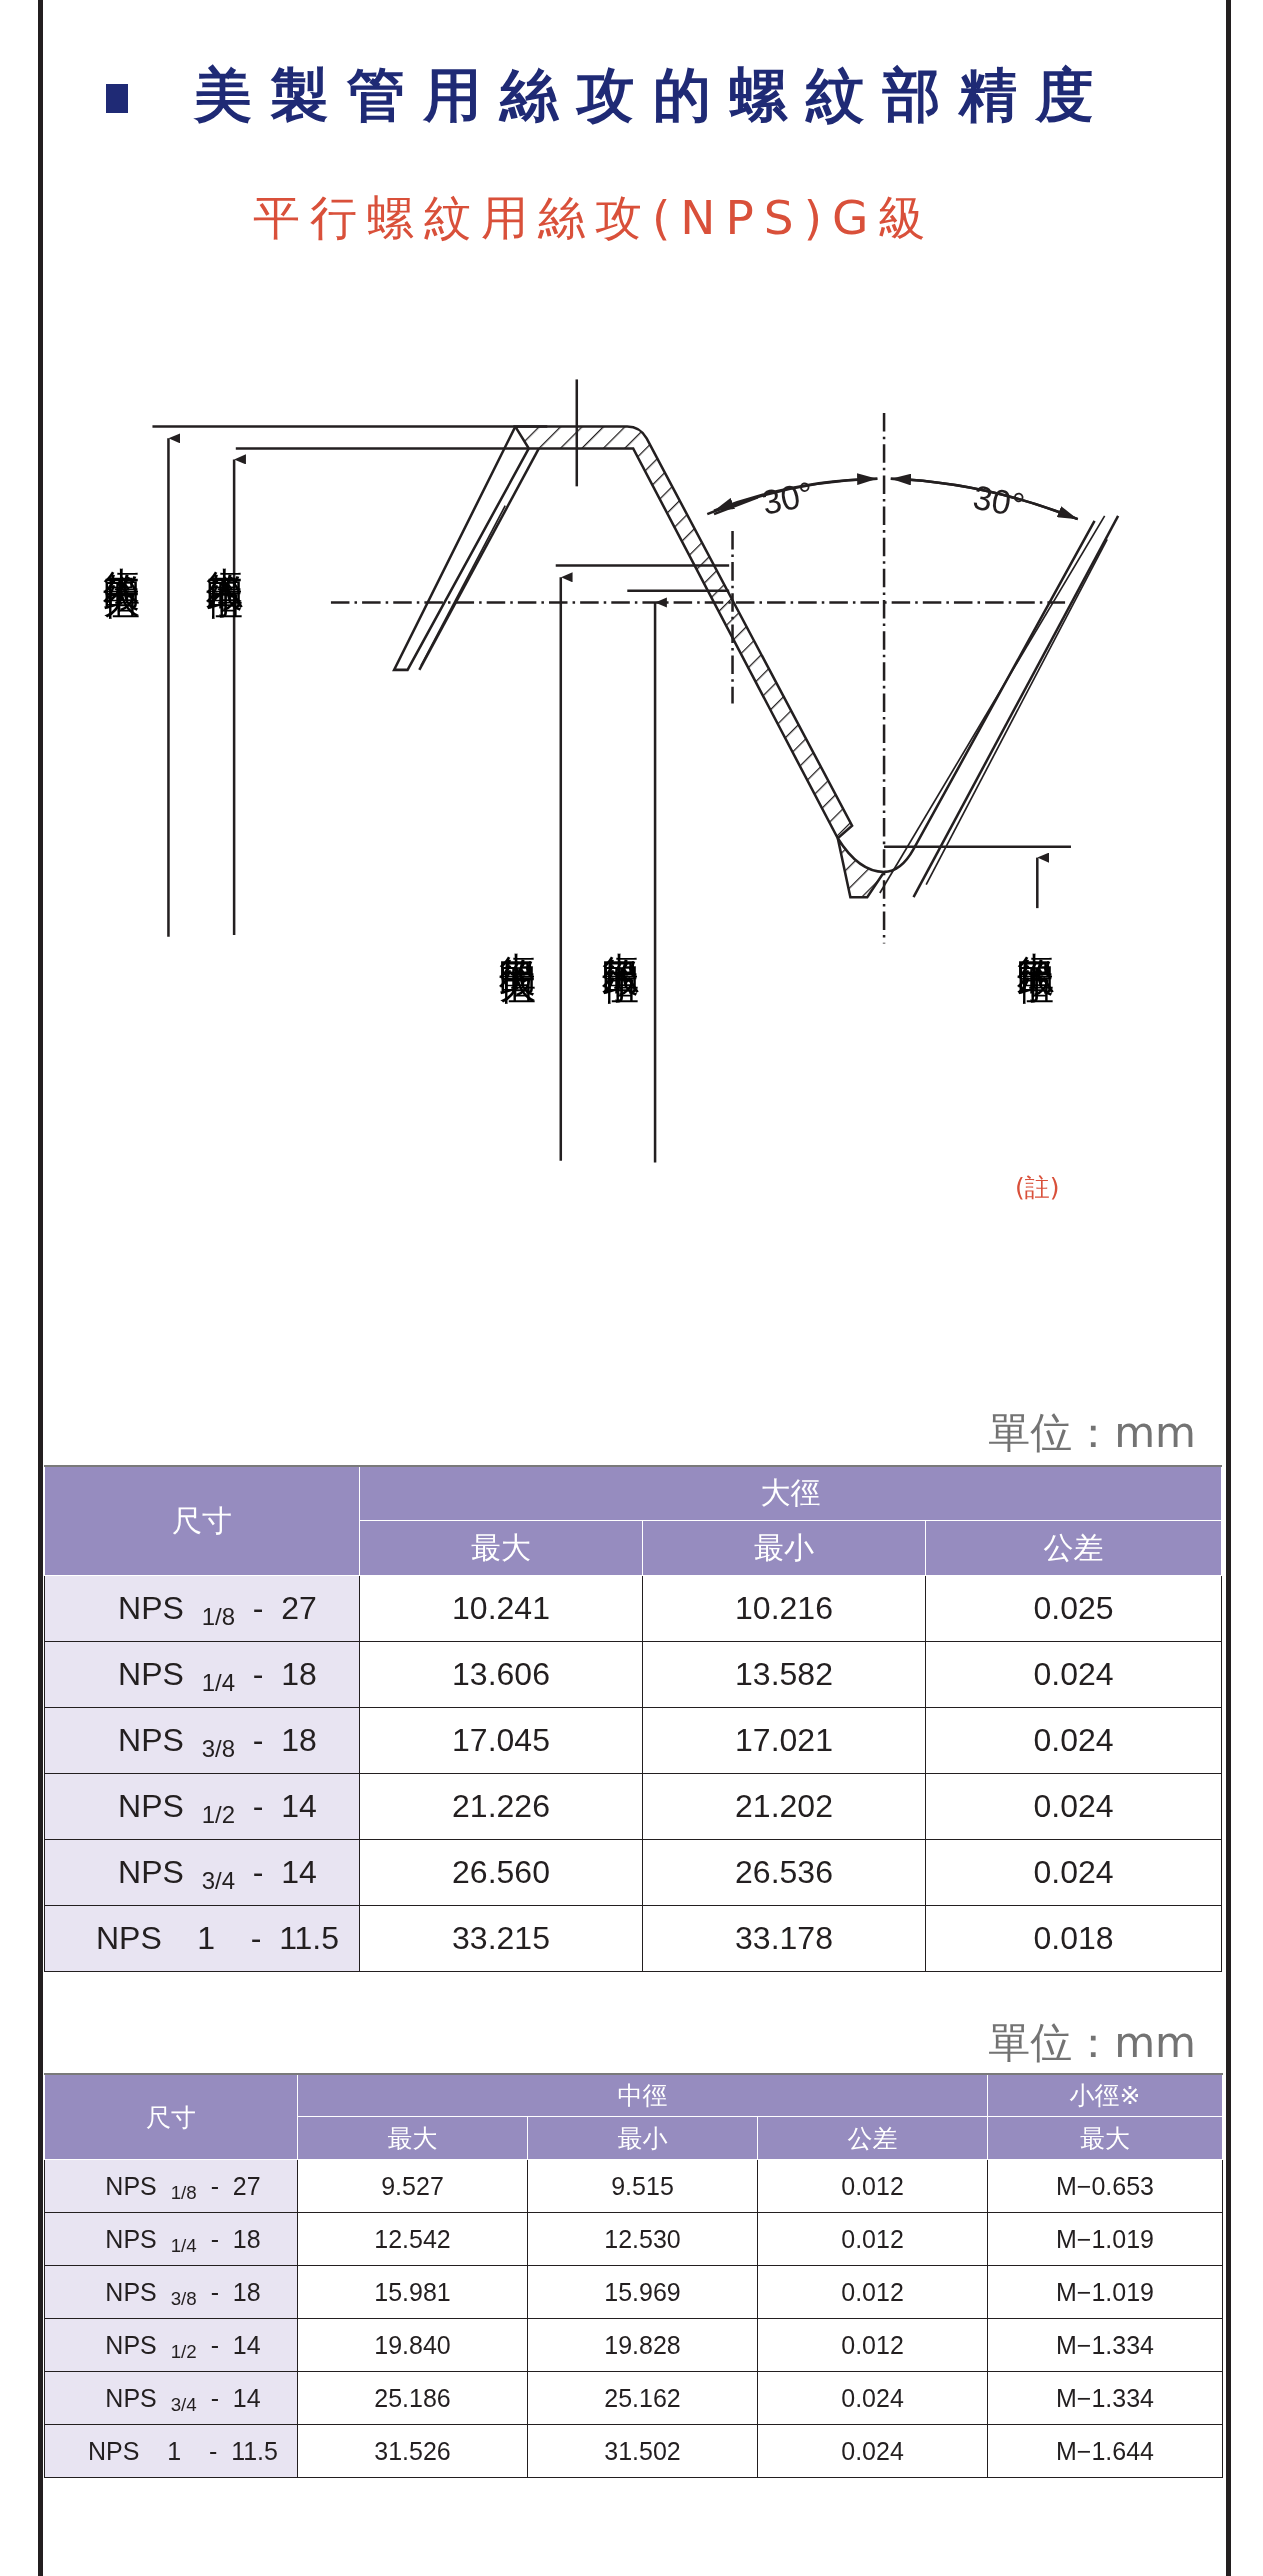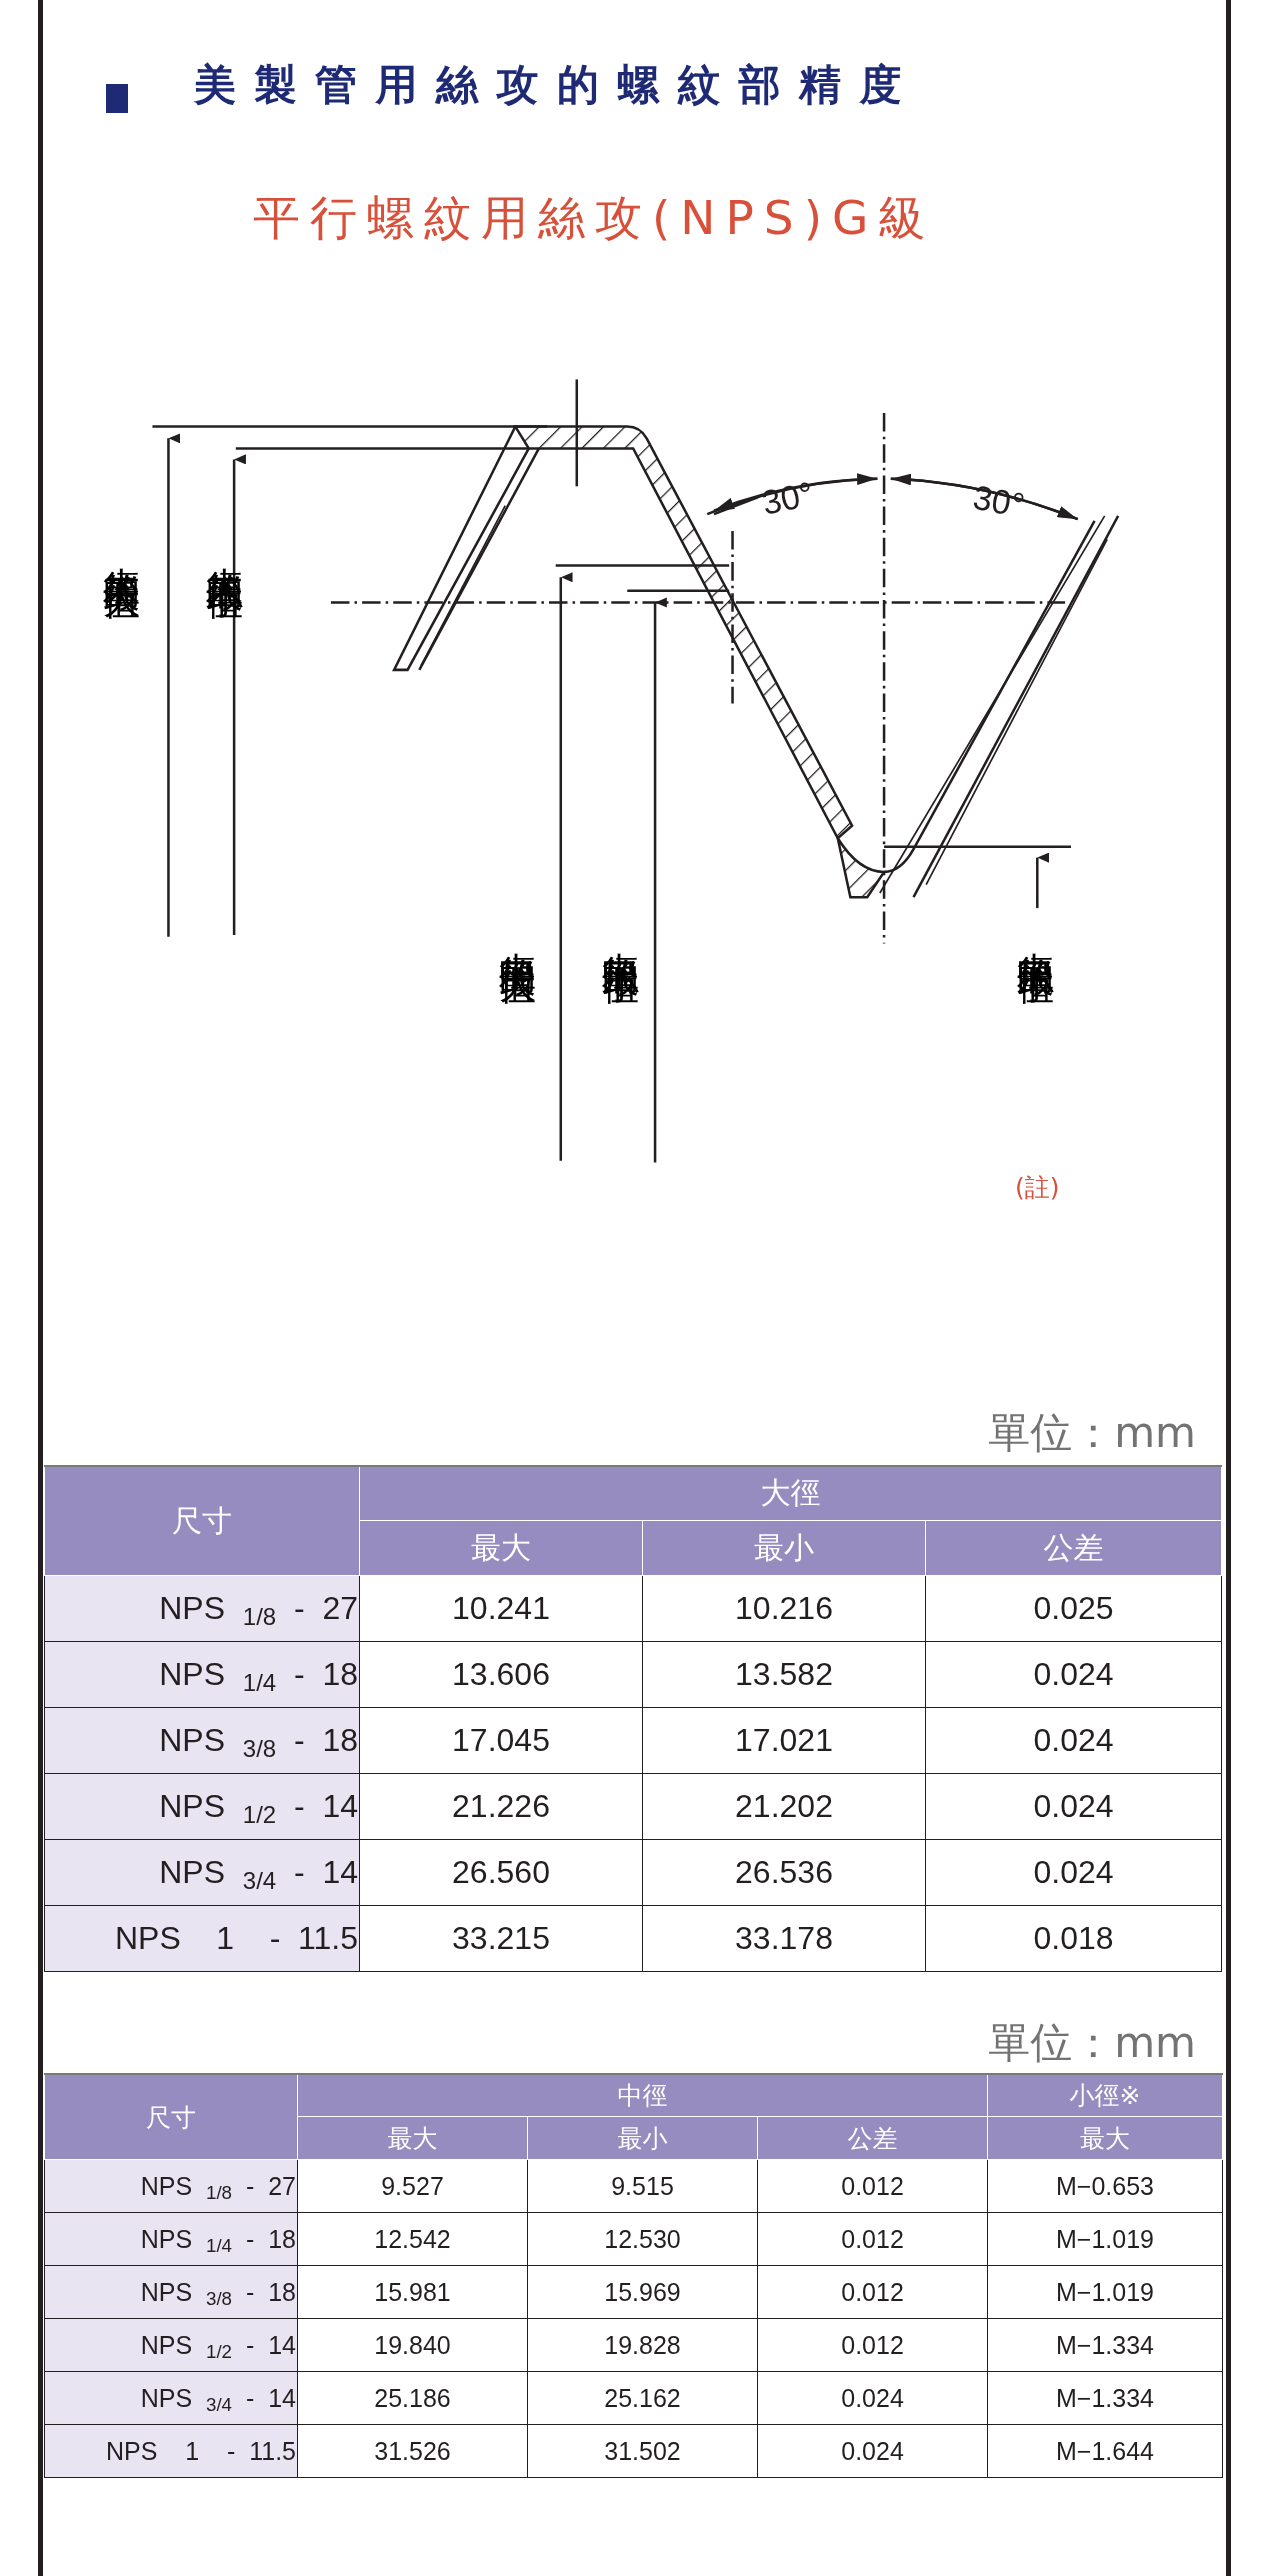--- a/index.html
+++ b/index.html
@@ -2,36 +2,36 @@
 <html style="font-size:13.5px"><head>
 <meta charset="utf-8">
 <style>
   html, body { margin:0; padding:0; background:#ffffff; }
   body { width:1263px; height:2576px; position:relative; overflow:hidden;
          font-family: "Liberation Sans", "DejaVu Sans", sans-serif; color:#1a1a1a; }
   .frame { position:absolute; left:38px; top:0; width:1183px; height:2576px;
            border-left:5.9px solid #231f20; border-right:5.9px solid #231f20; box-sizing:content-box; }
   .title-bullet { position:absolute; left:106px; top:84px; width:22px; height:29px; background:#1f2a75; }
   .title-text { position:absolute; left:194px; top:57px; font-family:"DejaVu Sans", sans-serif;
-                font-weight:bold; font-size:42px; letter-spacing:18.5px; color:#1f2a75; white-space:nowrap; }
+                font-weight:bold; font-size:58px; letter-spacing:18.5px; color:#1f2a75; white-space:nowrap; }
   .subtitle { position:absolute; left:253px; top:187px; font-family:"DejaVu Sans", sans-serif;
               font-weight:normal; font-size:47px; letter-spacing:10px; color:#d9503a; white-space:nowrap; }
   .diagram { position:absolute; left:0; top:371px; width:1263px; height:884px; }
   .vlabel { position:absolute; writing-mode:vertical-rl; text-orientation:upright;
             font-family:"DejaVu Sans", sans-serif; font-size:37px; line-height:37px;
             letter-spacing:3.4px; color:#000; }
   .note { position:absolute; font-family:"DejaVu Sans", sans-serif; font-size:25px; color:#d9503a; }
   .angle { position:absolute; font-family:"Liberation Sans", sans-serif; font-size:34px; color:#231f20; }
   .unit { position:absolute; right:67px; font-family:"DejaVu Sans", sans-serif; font-size:42px; color:#737373; }
   table.spec { position:absolute; left:44px; width:1177px; border-collapse:collapse; table-layout:fixed; }
   table.spec th { background:#968cbf; color:#ffffff; font-weight:normal;
                   font-family:"DejaVu Sans", sans-serif; border:1.7px solid #ffffff; }
   table.spec td { border:1.7px solid #231f20; text-align:center; color:#231f20;
                   font-family:"Liberation Sans", sans-serif; }
-  table.spec td.size { background:#e8e4f2; text-align:right;margin-top:17px; }
+  table.spec td.size { background:#e8e4f2; text-align:center;margin-top:17px; }
   table.spec tr.top th { border-top:2.5px solid #7a7a7a; }
   .frac { font-size:0.75em; position:relative; top:0.25em; }
   #t1 { top:1465px; }
   #t1 th.h1 { height:51px; font-size:30px; }
   #t1 th.h2 { height:52px; font-size:30px; }
   #t1 th.sz { font-size:30px; }
   #t1 td { height:63px; font-size:32px; }
   #t1 td.size { padding-left:32px; }
   #t2 { top:2073px; }
   #t2 th.h1 { height:39px; font-size:25px; }

